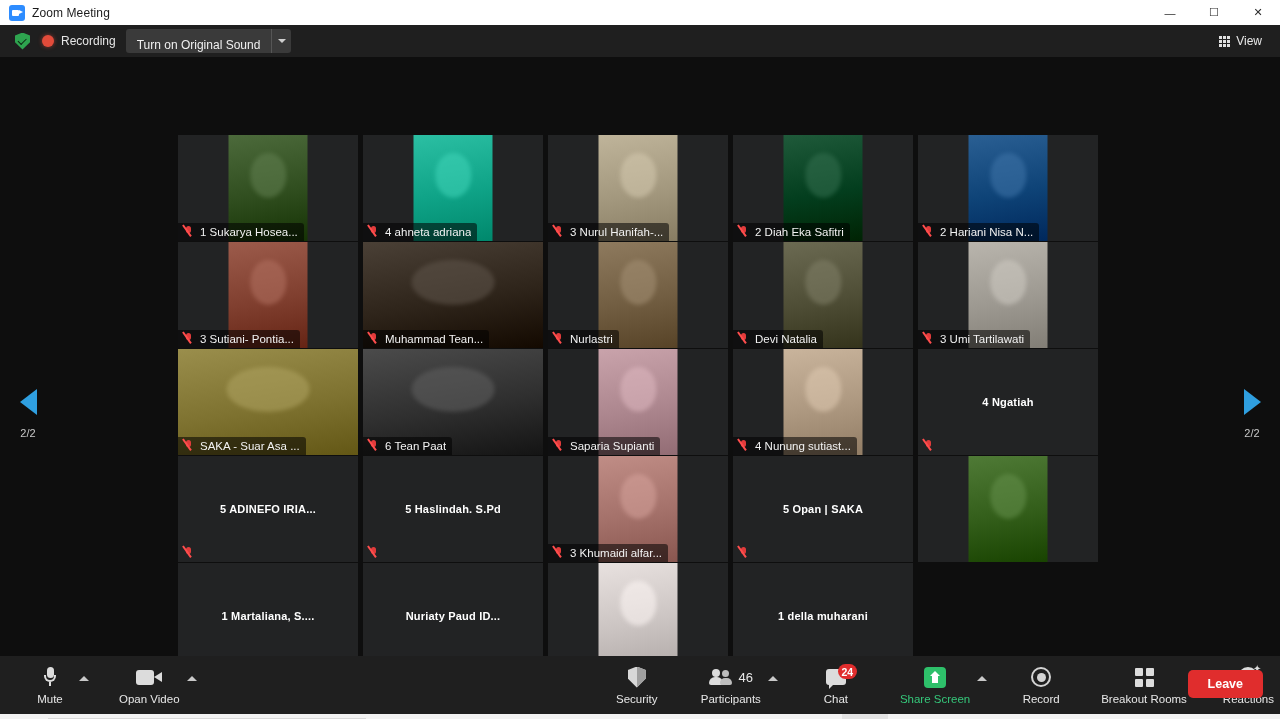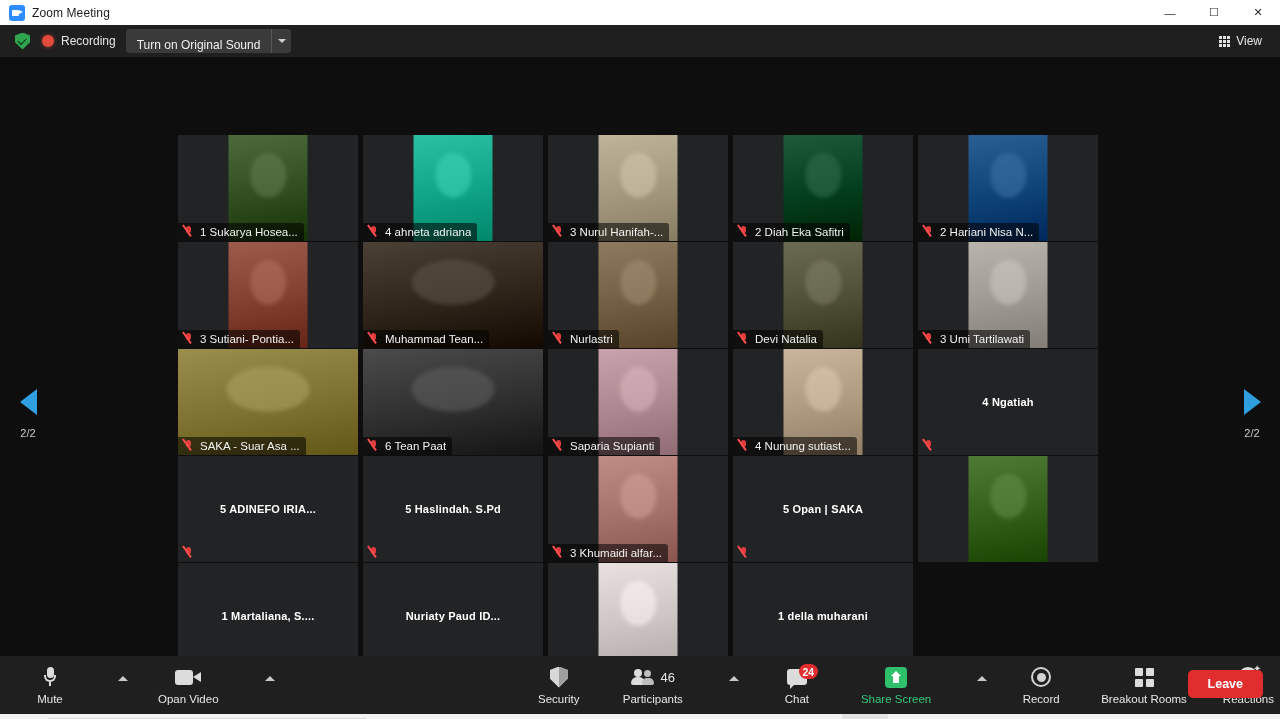--- a/index.html
+++ b/index.html
@@ -265,21 +265,21 @@
     position: relative;
   }
   .ctl .ico { height: 24px; display: flex; align-items: center; justify-content: center; }
   .ctl .lbl {
     font-size: 11.5px;
     color: #e7e7e7;
     margin-top: 4px;
     white-space: nowrap;
   }
   .ctl.green .lbl { color: #35c77a; }
-  .ctl-wrap { display: flex; align-items: center; gap: 39px; }
+  .ctl-wrap { display: flex; align-items: center; }
   .chev-up {
     width: 0; height: 0;
     border-left: 5px solid transparent;
     border-right: 5px solid transparent;
     border-bottom: 5px solid #c9c9c9;
     margin: -14px 0 0 1px;
   }
   .spacer-flex { flex: 1 1 auto; }
 
   

